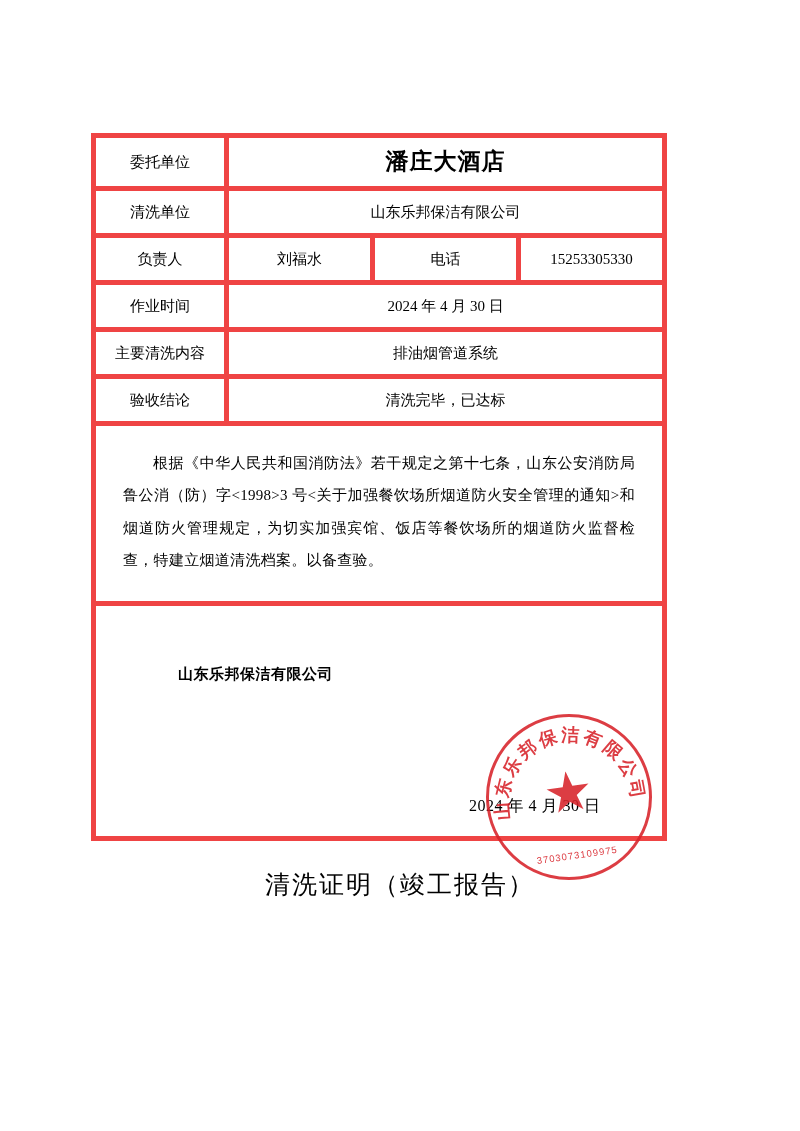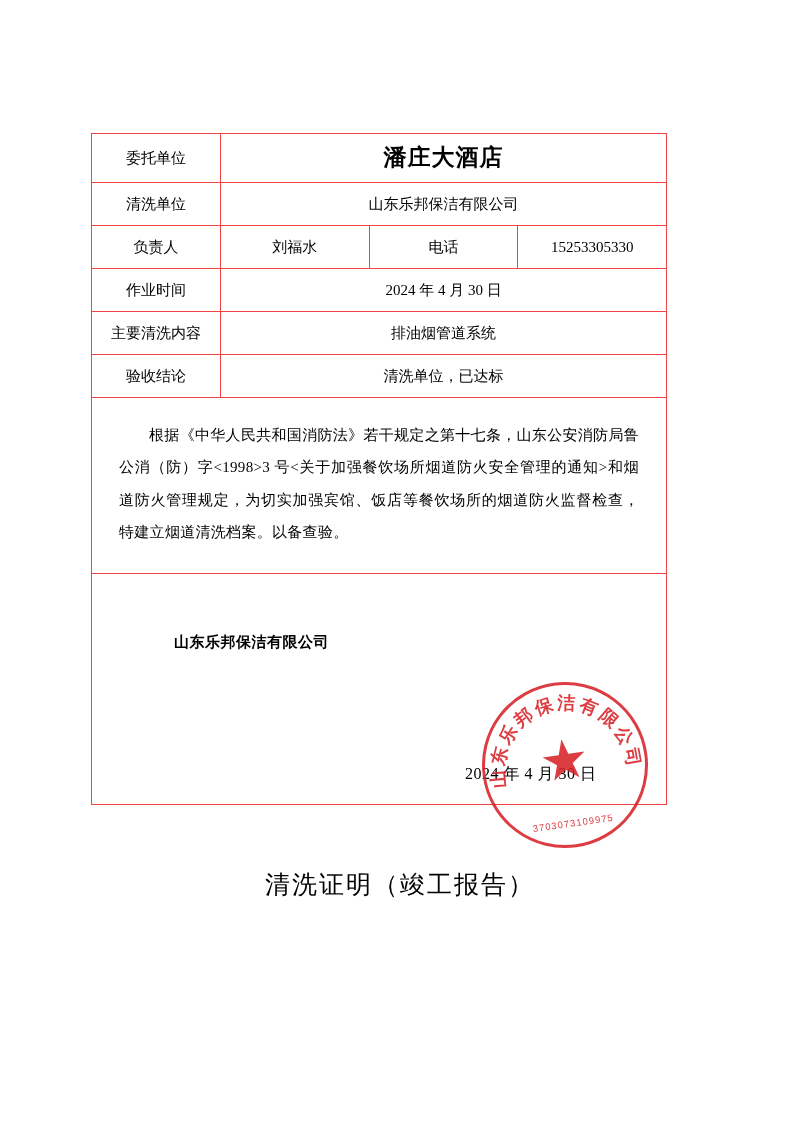--- a/index.html
+++ b/index.html
@@ -24,21 +24,21 @@
   }
   .doc-table {
     position: absolute;
     left: 91px;
     top: 133px;
     width: 576px;
     border-collapse: collapse;
     table-layout: fixed;
   }
   .doc-table td {
-    border: 1px solid #ef4444;
+    border: 5px solid #ef4444;
     text-align: center;
     vertical-align: middle;
     font-size: 15px;
     line-height: 1.5;
     padding: 0;
     height: 42px;
     font-family: "Liberation Serif", "DejaVu Serif", serif;
   }
   td.label {
     width: 128px;
@@ -177,21 +177,21 @@
       <tr>
         <td class="label">作业时间</td>
         <td colspan="3">2024 年 4 月 30 日</td>
       </tr>
       <tr>
         <td class="label">主要清洗内容</td>
         <td colspan="3">排油烟管道系统</td>
       </tr>
       <tr>
         <td class="label">验收结论</td>
-        <td colspan="3">清洗单位，已达标</td>
+        <td colspan="3">清洗完毕，已达标</td>
       </tr>
       <tr>
         <td class="para-cell" colspan="4">
           <p>根据《中华人民共和国消防法》若干规定之第十七条，山东公安消防局鲁公消（防）字&lt;1998&gt;3 号&lt;关于加强餐饮场所烟道防火安全管理的通知&gt;和烟道防火管理规定，为切实加强宾馆、饭店等餐饮场所的烟道防火监督检查，特建立烟道清洗档案。以备查验。</p>
         </td>
       </tr>
       <tr>
         <td class="sign-cell" colspan="4">
           <div class="company-sign">山东乐邦保洁有限公司</div>
           <div class="sign-date">2024 年 4 月 30 日</div>

